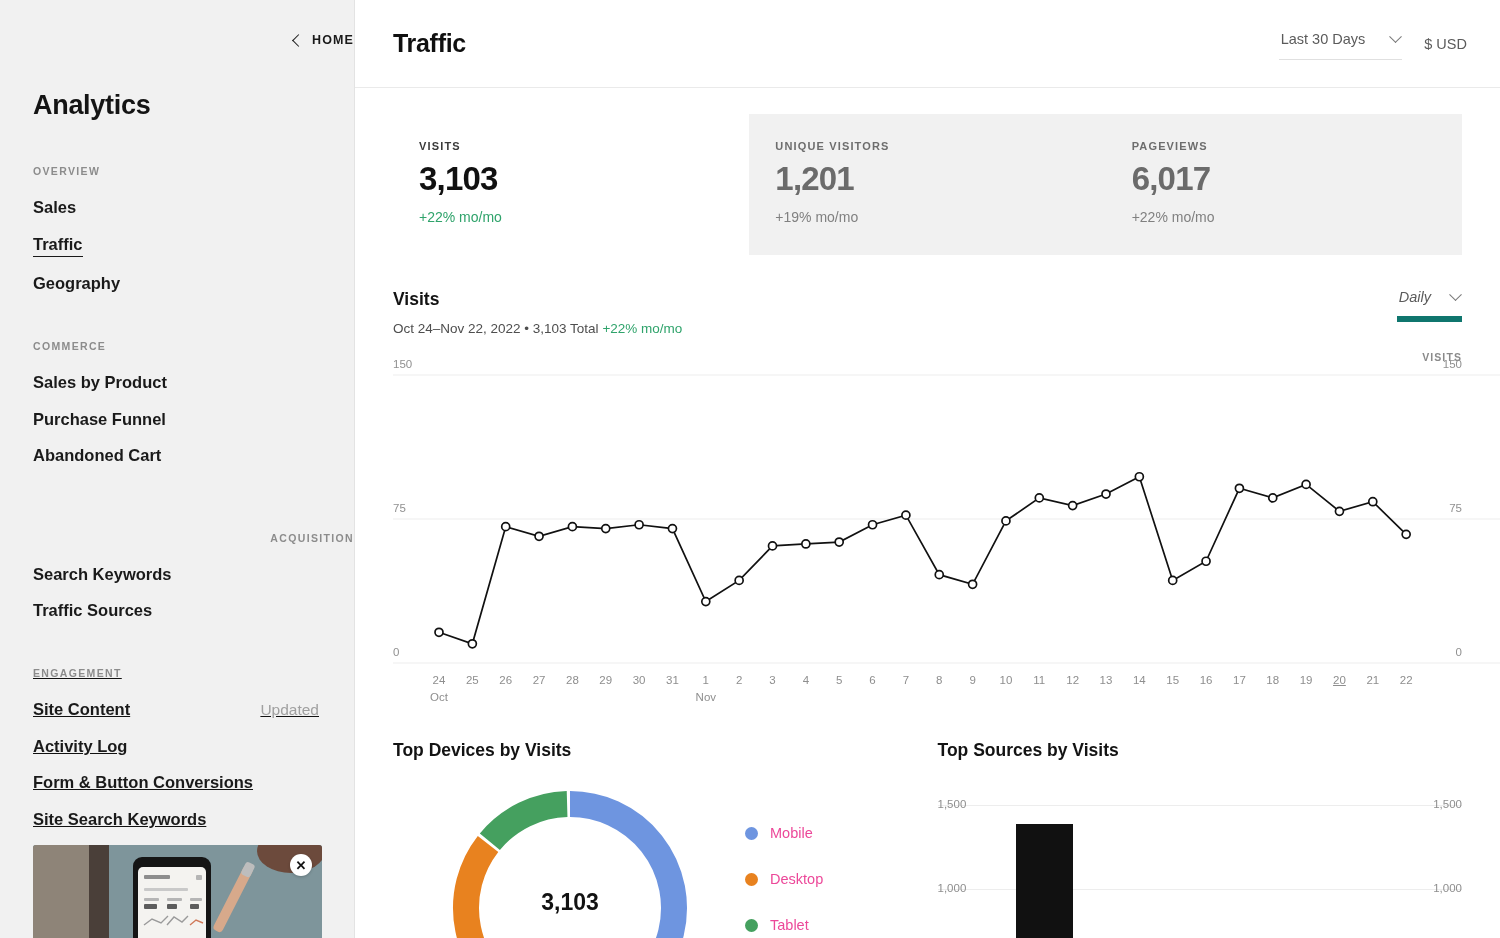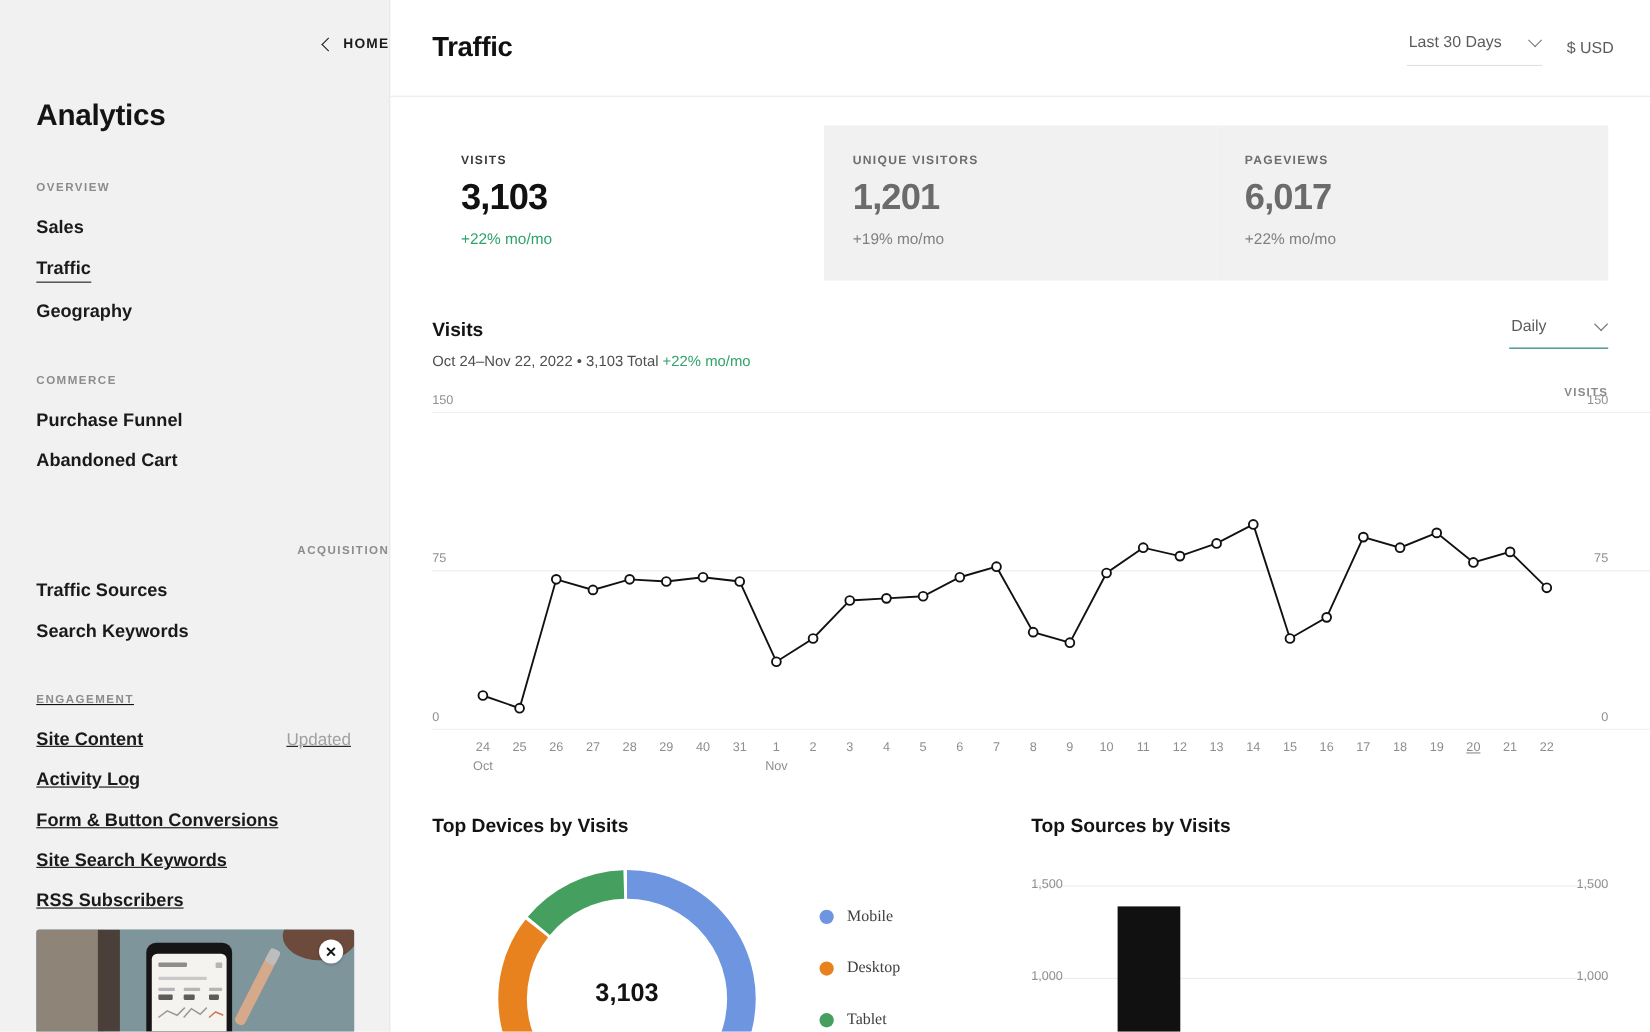--- a/index.html
+++ b/index.html
@@ -114,21 +114,21 @@
   .kpi.active .kpi-value { color: #111111; }
   .kpi-delta { font-size: 14px; color: #808080; margin-top: 12px; }
   .kpi.active .kpi-delta { color: #2fa36b; }
 
   
   .section { margin: 34px 38px 0 38px; position: relative; }
   .sec-head { display: flex; justify-content: space-between; align-items: flex-start; }
   .sec-title { font-size: 17.5px; font-weight: 700; color: #131313; }
   .sec-sub { font-size: 13.5px; color: #4e4e4e; margin-top: 11px; }
   .sec-sub .up { color: #2fa36b; }
-  .sel-small { display: flex; align-items: center; gap: 45px; border-bottom: 1px solid #0f766e; padding: 0 2px 11px 2px; cursor: pointer; }
+  .sel-small { display: flex; align-items: center; gap: 20px; border-bottom: 6px solid #0f766e; padding: 0 2px 11px 2px; cursor: pointer; font-style: italic; }
   .sel-small .val { font-size: 14.5px; color: #5b5b5b; }
 
   .axis-name {
     position: absolute; right: 0; top: 62px;
     font-size: 10.5px; letter-spacing: 1.1px; font-weight: 600; color: #8a8a8a;
   }
   .chartwrap { position: relative; height: 348px; margin-top: 28px; }
   .ytick { position: absolute; font-size: 11.5px; color: #909090; }
   .ytick.l { left: 0; } .ytick.r { right: 0; }
   svg.line { position: absolute; left: 0; top: 0; overflow: visible; }
@@ -142,21 +142,21 @@
   .bcol-title { font-size: 17.5px; font-weight: 700; color: #131313; }
   .donutwrap { position: relative; height: 150px; margin-top: 22px; display: flex; }
   .donut { position: relative; width: 250px; height: 250px; margin-left: 52px; }
   .donut-center {
     position: absolute; left: 0; right: 0; top: 106px; text-align: center;
     font-size: 23px; font-weight: 700; color: #121212;
   }
   .legend { margin-left: 50px; padding-top: 42px; }
   .leg-row { display: flex; align-items: center; gap: 12px; margin-bottom: 30px; }
   .leg-dot { width: 13px; height: 13px; border-radius: 50%; display: block; }
-  .leg-txt { font-size: 14.5px; color: #404040; font-family: Liberation Serif, serif; }
+  .leg-txt { font-size: 14.5px; color: #ec4899; }
 
   .barwrap { position: relative; height: 150px; margin-top: 30px; }
   .bgline { position: absolute; left: 0; right: 0; height: 1px; background: #ededed; }
   .blabel { position: absolute; font-size: 11.5px; color: #8e8e8e; }
   .blabel.l { left: 0; } .blabel.r { right: 0; }
   .bar { position: absolute; background: #111111; }
 </style>
 </head>
 <body>
 
@@ -177,33 +177,36 @@
           <div class="nav-item active">
             <span class="txt">Traffic</span>
           </div>
           <div class="nav-item">
             <span class="txt">Geography</span>
           </div>
         </div>
         <div class="nav-group g2">
           <div class="group-label">COMMERCE</div>
           <div class="nav-item">
+            <span class="txt">Sales by Product</span>
+          </div>
+          <div class="nav-item">
             <span class="txt">Purchase Funnel</span>
           </div>
           <div class="nav-item">
             <span class="txt">Abandoned Cart</span>
           </div>
         </div>
         <div class="nav-group g3">
           <div class="group-label">ACQUISITION</div>
           <div class="nav-item">
+            <span class="txt">Search Keywords</span>
+          </div>
+          <div class="nav-item">
             <span class="txt">Traffic Sources</span>
-          </div>
-          <div class="nav-item">
-            <span class="txt">Search Keywords</span>
           </div>
         </div>
         <div class="nav-group g4">
           <div class="group-label">ENGAGEMENT</div>
           <div class="nav-item">
             <span class="txt">Site Content</span>
             <span class="badge">Updated</span>
           </div>
           <div class="nav-item">
             <span class="txt">Activity Log</span>
@@ -334,21 +337,21 @@
           <div class="ytick r" style="top: 138px;">75</div>
           <div class="ytick l" style="top: -6px;">150</div>
           <div class="ytick r" style="top: -6px;">150</div>
           <div class="xlabels">
             <div class="xtick" style="left: 46px;">24</div>
             <div class="xtick" style="left: 79.35px;">25</div>
             <div class="xtick" style="left: 112.7px;">26</div>
             <div class="xtick" style="left: 146.05px;">27</div>
             <div class="xtick" style="left: 179.4px;">28</div>
             <div class="xtick" style="left: 212.75px;">29</div>
-            <div class="xtick" style="left: 246.1px;">40</div>
+            <div class="xtick" style="left: 246.1px;">30</div>
             <div class="xtick" style="left: 279.45px;">31</div>
             <div class="xtick" style="left: 312.8px;">1</div>
             <div class="xtick" style="left: 346.15px;">2</div>
             <div class="xtick" style="left: 379.5px;">3</div>
             <div class="xtick" style="left: 412.85px;">4</div>
             <div class="xtick" style="left: 446.2px;">5</div>
             <div class="xtick" style="left: 479.55px;">6</div>
             <div class="xtick" style="left: 512.9px;">7</div>
             <div class="xtick" style="left: 546.25px;">8</div>
             <div class="xtick" style="left: 579.6px;">9</div>

